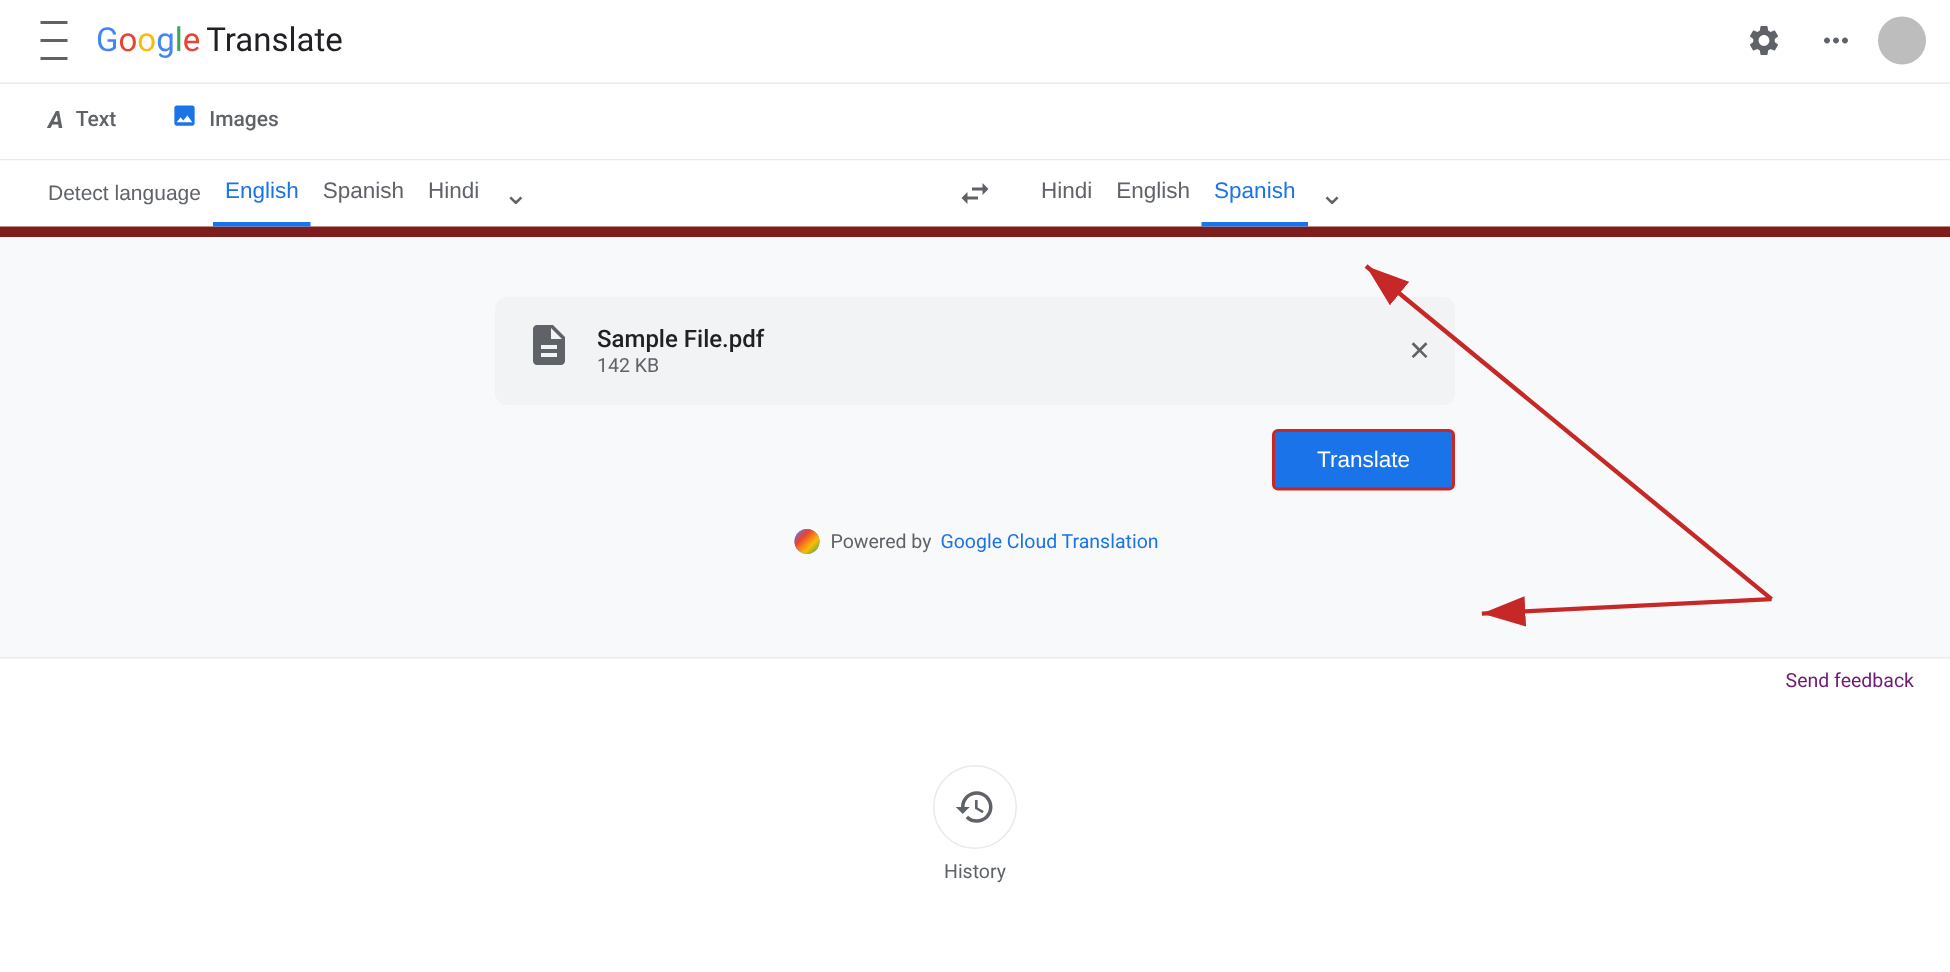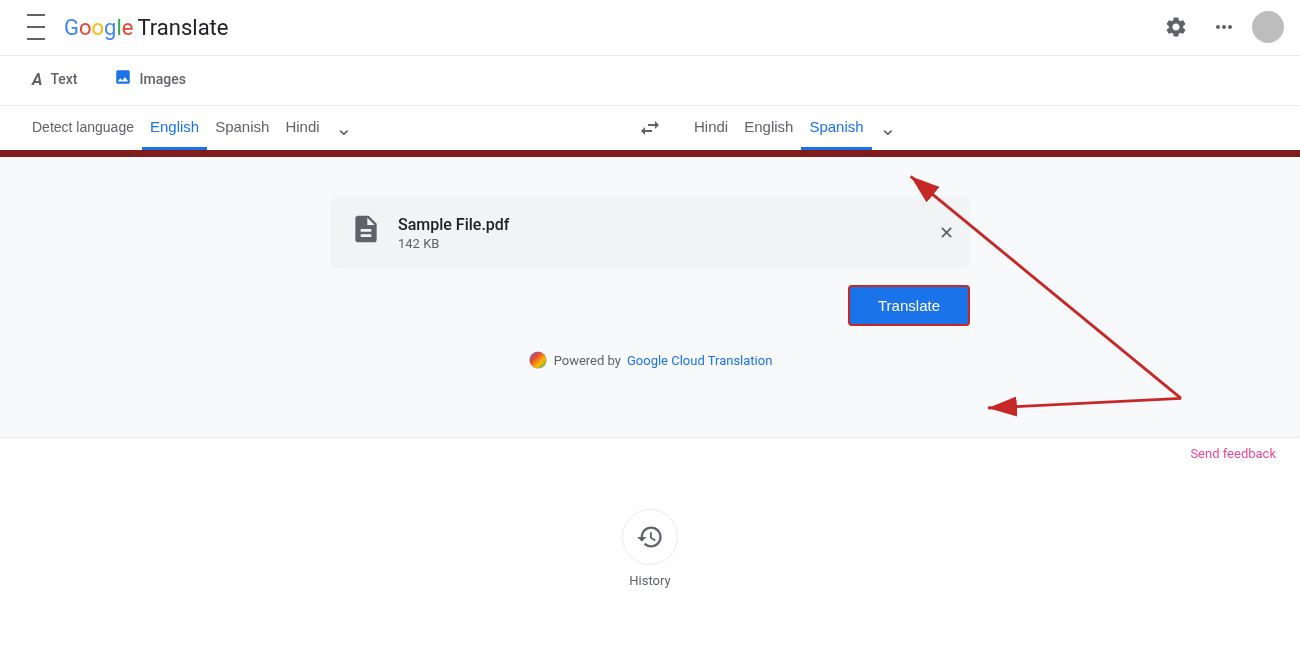--- a/index.html
+++ b/index.html
@@ -83,21 +83,21 @@
       background: #1a73e8; color: #fff; border: 2px solid #c62828;
       padding: 10px 28px; border-radius: 4px; font-size: 15px; font-weight: 500;
       cursor: pointer;
     }
     .powered-by {
       text-align: center; margin-top: 24px; font-size: 13px; color: #5f6368;
       display: flex; align-items: center; justify-content: center; gap: 6px;
     }
     .powered-by a { color: #1a73e8; text-decoration: none; }
     .divider { height: 1px; background: #e8eaed; margin: 0; }
-    .feedback { text-align: right; padding: 8px 24px; font-size: 13px; color: #ec4899; cursor: pointer; }
+    .feedback { text-align: right; padding: 8px 24px; font-size: 13px; color: #701a75; cursor: pointer; }
 
     
     .bottom-section {
       display: flex; justify-content: center; gap: 60px;
       padding: 40px 0 20px;
     }
     .bottom-item {
       display: flex; flex-direction: column; align-items: center; gap: 8px;
       cursor: pointer; color: #5f6368;
     }

